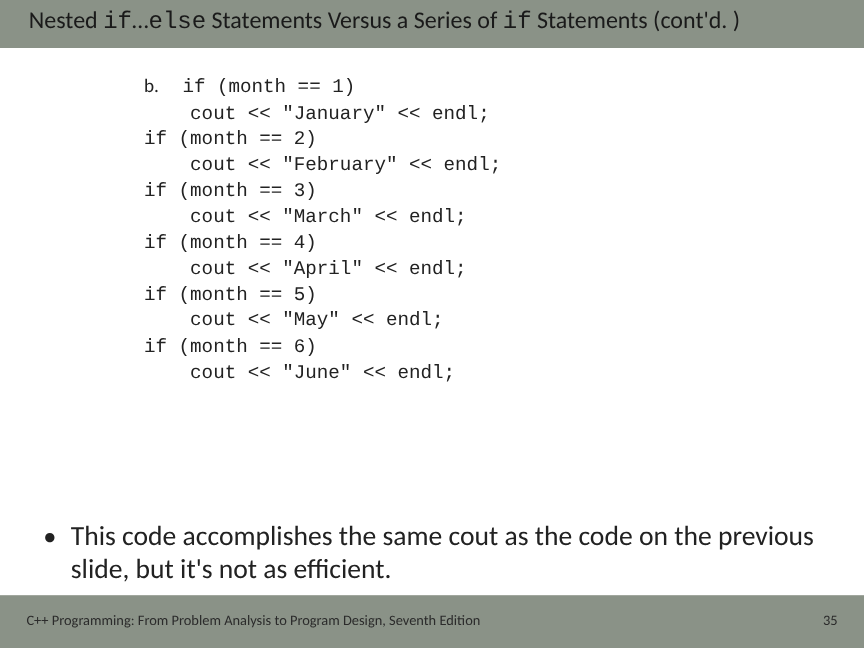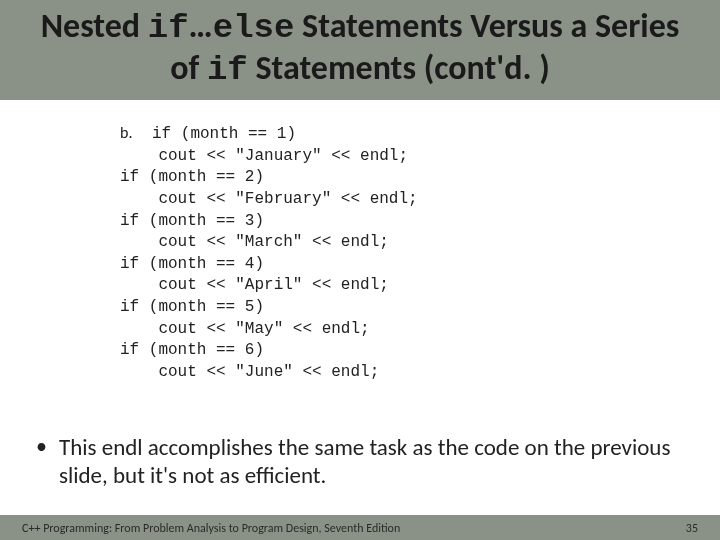--- a/index.html
+++ b/index.html
@@ -1,27 +1,27 @@
 <!DOCTYPE html>
 <html><head>
 <meta charset="utf-8">
 <style>
   * { margin: 0; padding: 0; box-sizing: border-box; }
   html, body { width: 720px; height: 540px; font-family: Calibri, Arial, sans-serif; background: #fff; overflow: hidden; }
   .slide { width: 720px; height: 540px; position: relative; display: flex; flex-direction: column; }
   .title-bar { background: #8a9287; color: #1a1a1a; padding: 6px 24px 10px 24px; }
-  .title-bar h1 { font-size: 34px; font-weight: 700; text-align: center; line-height: 1.15; }
+  .title-bar h1 { font-size: 20px; font-weight: 400; text-align: left; line-height: 1.15; }
   .mono { font-family: "Courier New", monospace; }
   .content { flex: 1; padding: 22px 30px 0 30px; position: relative; }
   .code-block { font-family: "Courier New", monospace; font-size: 16px; line-height: 1.35; white-space: pre; color: #222; margin-left: 90px; }
   .label-b { font-family: Calibri, Arial, sans-serif; display: inline-block; width: 32px; }
   .bullet-area { position: absolute; left: 0; right: 0; bottom: 50px; padding: 0 40px 0 30px; }
   .bullet { display: flex; align-items: flex-start; font-size: 23px; color: #222; line-height: 1.25; }
   .bullet .dot { margin: 0 12px 0 6px; font-size: 22px; line-height: 1.3; }
-  .footer { position: absolute; left: 0; right: 0; bottom: 0; height: 25px; background: #8a9287; display: flex; align-items: center; justify-content: space-between; padding: 0 22px; color: #2b2b2b; font-size: 12px; }
+  .footer { position: absolute; left: 0; right: 0; bottom: 0; height: 44px; background: #8a9287; display: flex; align-items: center; justify-content: space-between; padding: 0 22px; color: #2b2b2b; font-size: 12px; }
 </style>
 </head>
 <body>
 
 <div class="slide">
 
   <div class="title-bar">
     <h1>
       <span>Nested </span><span class="mono">if</span><span>…</span><span class="mono">else</span><span> Statements Versus a Series of </span><span class="mono">if</span><span> Statements (cont'd. )</span>
     </h1>
@@ -37,21 +37,21 @@
 <span>if (month == 4)</span>
 <span>    cout &lt;&lt; "April" &lt;&lt; endl;</span>
 <span>if (month == 5)</span>
 <span>    cout &lt;&lt; "May" &lt;&lt; endl;</span>
 <span>if (month == 6)</span>
 <span>    cout &lt;&lt; "June" &lt;&lt; endl;</span></div>
 
     <div class="bullet-area">
       <div class="bullet">
         <span class="dot">•</span>
-        <span>This endl accomplishes the same task as the code on the previous slide, but it's not as efficient.</span>
+        <span>This code accomplishes the same cout as the code on the previous slide, but it's not as efficient.</span>
       </div>
     </div>
   </div>
 
   <div class="footer">
     <span>C++ Programming: From Problem Analysis to Program Design, Seventh Edition</span>
     <span>35</span>
   </div>
 
 </div>

